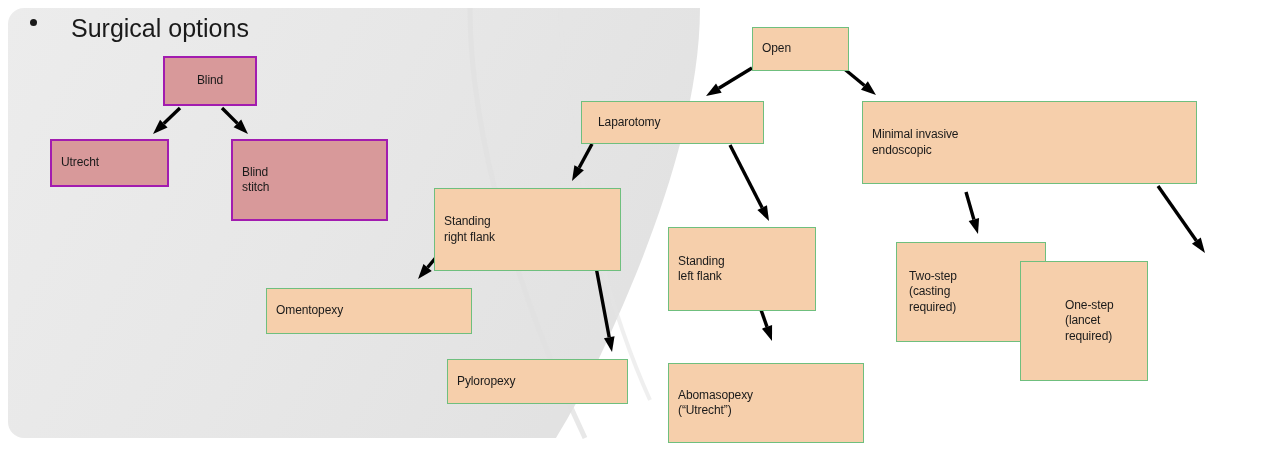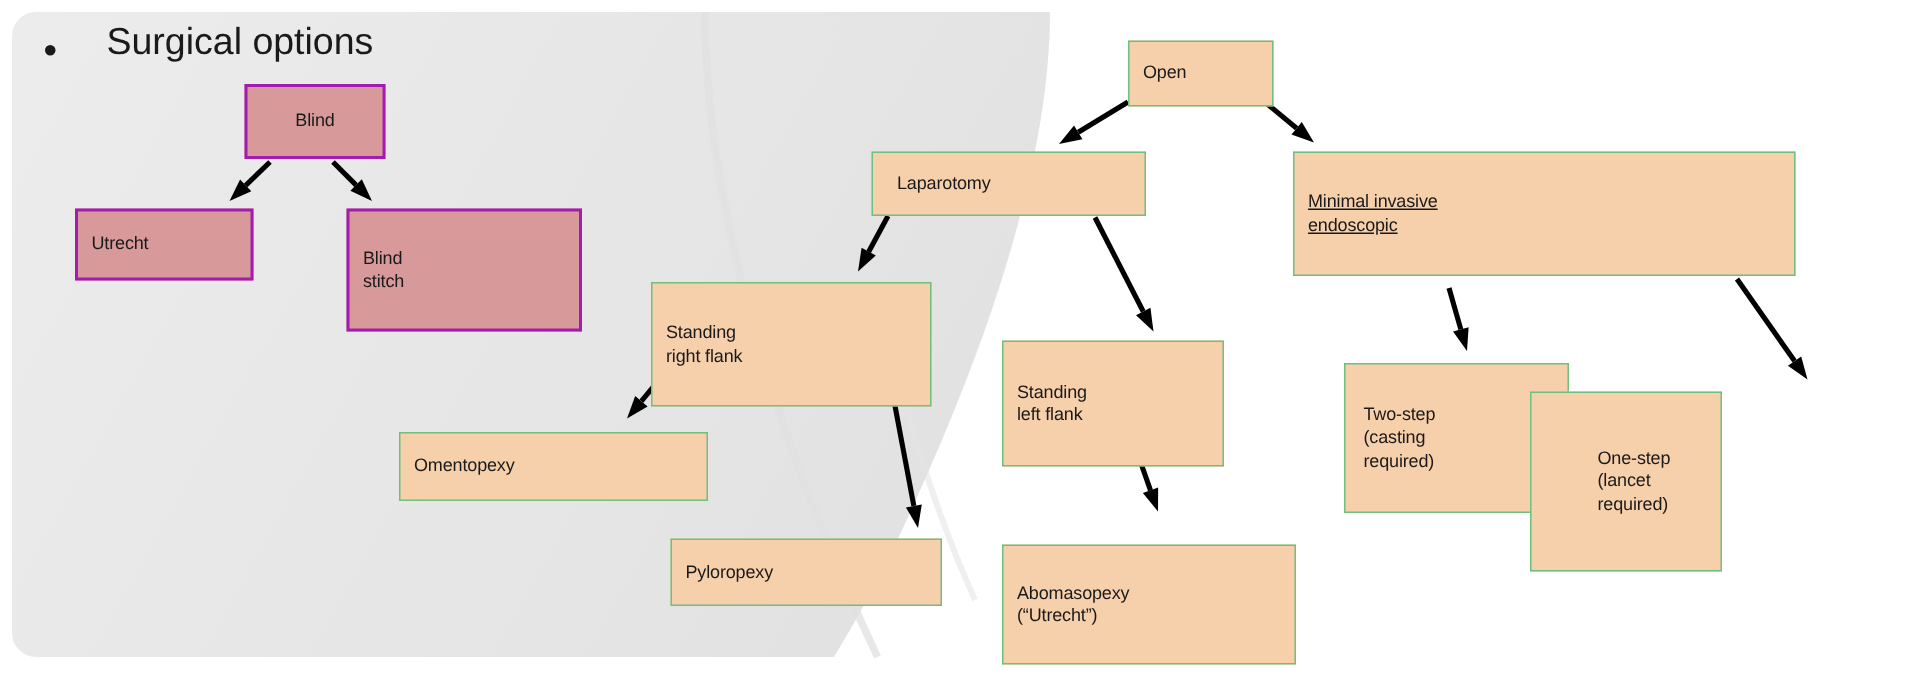--- a/index.html
+++ b/index.html
@@ -51,21 +51,21 @@
   }
   .node.rose {
     background: #d8999a;
     border: 2px solid #a21caf;
   }
   .bullet-line {
     position: absolute;
     left: 30px;
     top: 14px;
     display: flex;
-    align-items: flex-end;
+    align-items: center;
     font-size: 25px;
     color: #1a1a1a;
   }
   .bullet-dot {
     width: 7px;
     height: 7px;
     border-radius: 50%;
     background: #1a1a1a;
     display: inline-block;
     margin-right: 34px;
@@ -150,21 +150,21 @@
       </g>
     </svg>
 
   <div id="node-host">
       <div class="node rose" style="left: 163px; top: 56px; width: 94px; height: 50px; align-items: center;">Blind</div>
       <div class="node rose" style="left: 50px; top: 139px; width: 119px; height: 48px;">Utrecht</div>
       <div class="node rose" style="left: 231px; top: 139px; width: 157px; height: 82px;">Blind
 stitch</div>
       <div class="node peach" style="left: 752px; top: 27px; width: 97px; height: 44px;">Open</div>
       <div class="node peach" style="left: 581px; top: 101px; width: 183px; height: 43px; padding-left: 16px;">Laparotomy</div>
-      <div class="node peach" style="left: 862px; top: 101px; width: 335px; height: 83px; text-decoration: underline;">Minimal invasive
+      <div class="node peach" style="left: 862px; top: 101px; width: 335px; height: 83px;">Minimal invasive
 endoscopic</div>
       <div class="node peach" style="left: 434px; top: 188px; width: 187px; height: 83px;">Standing
 right flank</div>
       <div class="node peach" style="left: 668px; top: 227px; width: 148px; height: 84px;">Standing
 left flank</div>
       <div class="node peach" style="left: 266px; top: 288px; width: 206px; height: 46px;">Omentopexy</div>
       <div class="node peach" style="left: 447px; top: 359px; width: 181px; height: 45px;">Pyloropexy</div>
       <div class="node peach" style="left: 668px; top: 347px; width: 196px; height: 80px; margin-top: 16px;">Abomasopexy
 (“Utrecht”)</div>
       <div class="node peach" style="left: 896px; top: 242px; width: 150px; height: 100px; padding-left: 12px;">Two-step

